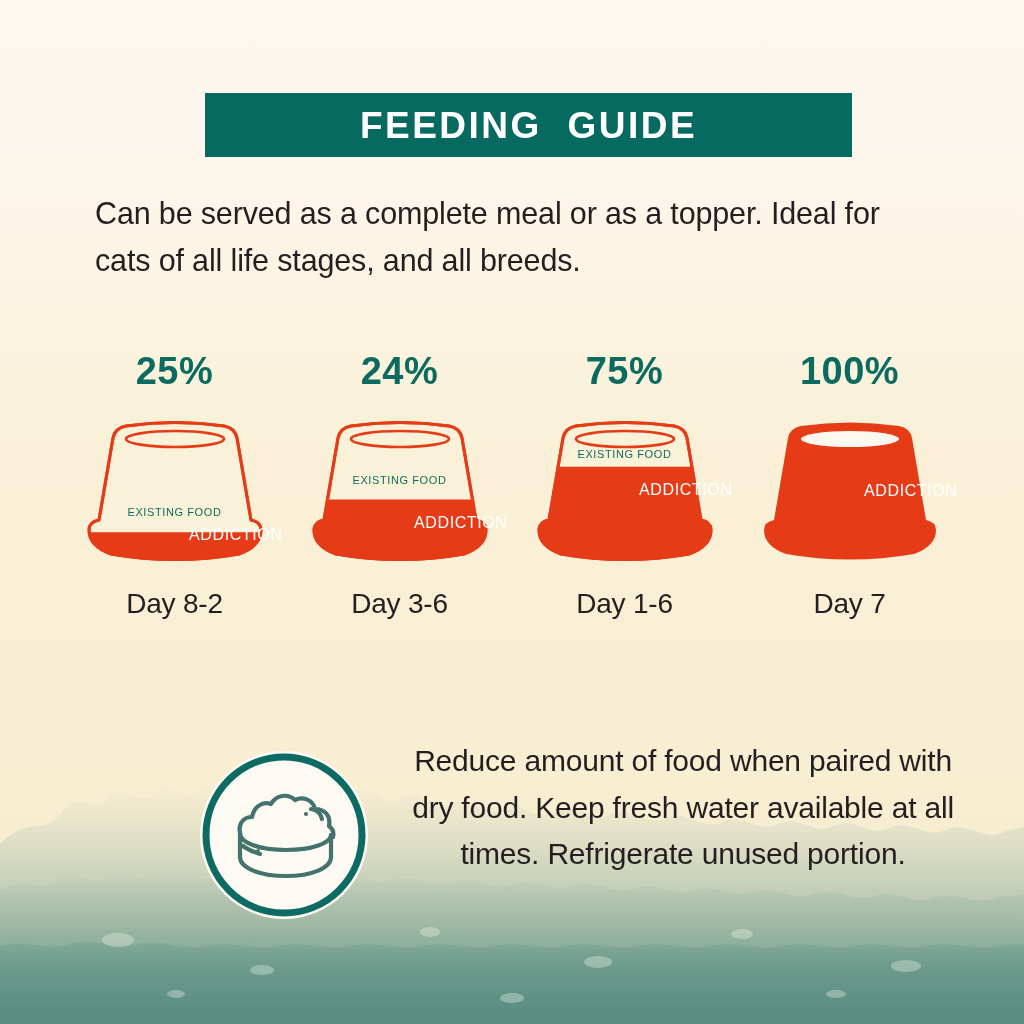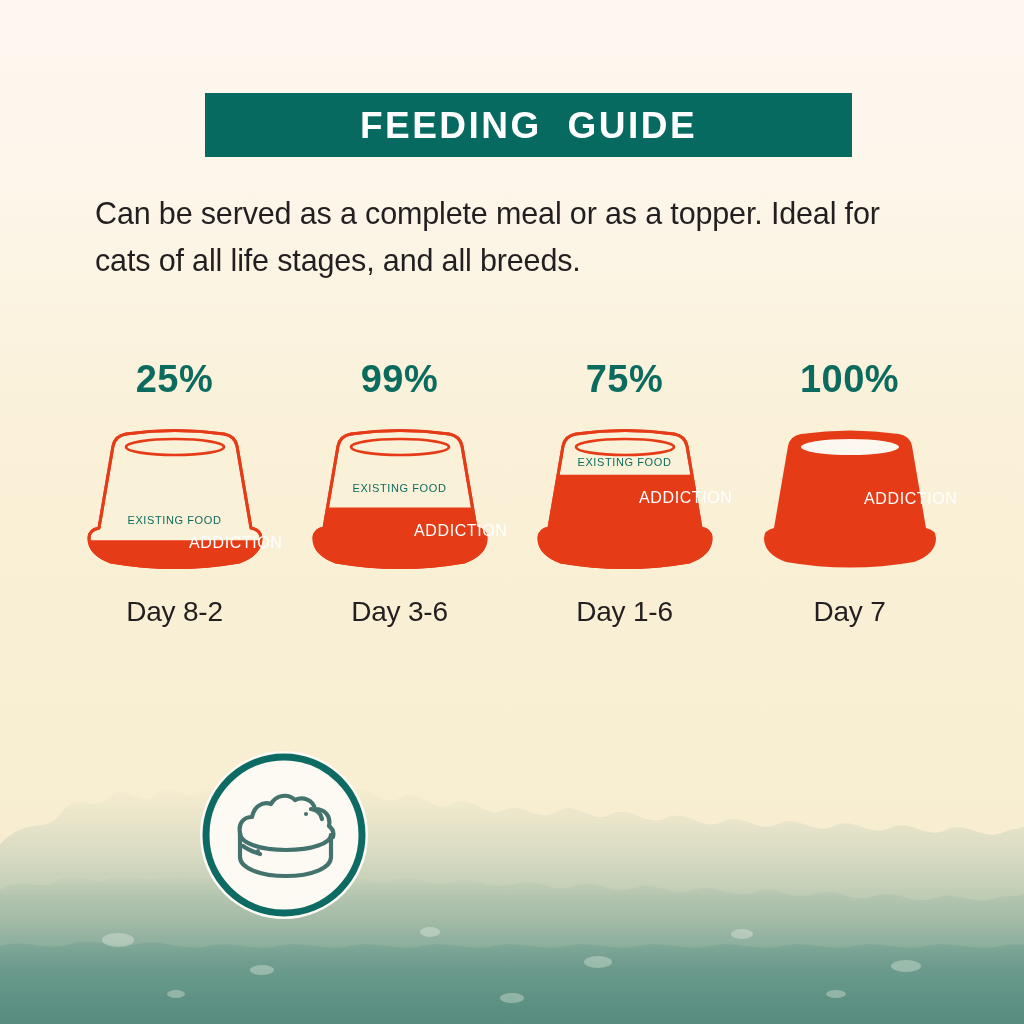--- a/index.html
+++ b/index.html
@@ -96,21 +96,20 @@
     align-items: center;
   }
 
   .bowl-percent {
     color: #0c6b5f;
     font-size: 38px;
     font-weight: bold;
     letter-spacing: 0.5px;
     line-height: 1;
     height: 40px;
-    margin-top: 8px;
   }
 
   .bowl-figure {
     margin-top: 22px;
     width: 200px;
     height: 153px;
     position: relative;
   }
 
   .bowl-figure svg {
@@ -265,21 +264,21 @@
             </g>
             <path d="M38,24 Q40,14 51,12 Q100,5 149,12 Q160,14 162,24 L176,106 Q186,108 186,116 Q186,132 164,140 Q100,151 36,140 Q14,132 14,116 Q14,108 24,106 Z" fill="none" stroke="#e63b17" stroke-width="3" stroke-linejoin="round"></path>
             <ellipse cx="100" cy="25" rx="49" ry="8" fill="none" stroke="#e63b17" stroke-width="2.6"></ellipse>
           </svg>
           <div class="bowl-label-existing" style="top: 92.25px;">EXISTING FOOD</div>
           <div class="bowl-label-addiction" style="top: 112px;">ADDICTION</div>
         </div>
         <div class="bowl-day">Day 8-2</div>
       </div>
       <div class="bowl-cell">
-        <div class="bowl-percent">99%</div>
+        <div class="bowl-percent">24%</div>
         <div class="bowl-figure">
           <svg viewBox="0 0 200 153">
             <defs>
               <clipPath id="bowlClip1">
                 <path d="M38,24 Q40,14 51,12 Q100,5 149,12 Q160,14 162,24 L176,106 Q186,108 186,116 Q186,132 164,140 Q100,151 36,140 Q14,132 14,116 Q14,108 24,106 Z"></path>
               </clipPath>
             </defs>
             <path d="M38,24 Q40,14 51,12 Q100,5 149,12 Q160,14 162,24 L176,106 Q186,108 186,116 Q186,132 164,140 Q100,151 36,140 Q14,132 14,116 Q14,108 24,106 Z" fill="#faf1d9" stroke="#e63b17" stroke-width="3" stroke-linejoin="round"></path>
             <g clip-path="url(#bowlClip1)">
               <rect x="0" y="85.5" width="200" height="71.5" fill="#e63b17"></rect>
@@ -344,15 +343,16 @@
           <path d="M44,86 C44,96 64,103 90,103 C116,103 135,96 135,88"></path>
           <path d="M44,86 L44,110 C44,121 64,129 90,129 C116,129 135,121 135,110 L135,88"></path>
           <path d="M47,99 C52,103 58,105 64,107"></path>
           <circle cx="62" cy="104" r="1.9" fill="#44736e" stroke="none"></circle>
           <circle cx="110" cy="67" r="2.1" fill="#44736e" stroke="none"></circle>
           <path d="M115,62 C121,63 125,67 126,72"></path>
         </g>
       </svg>
     </div>
 
+    <div id="footer-text">Reduce amount of food when paired with dry food. Keep fresh water available at all times. Refrigerate unused portion.</div>
   </div>
 
 </div>
 
 </body></html>

